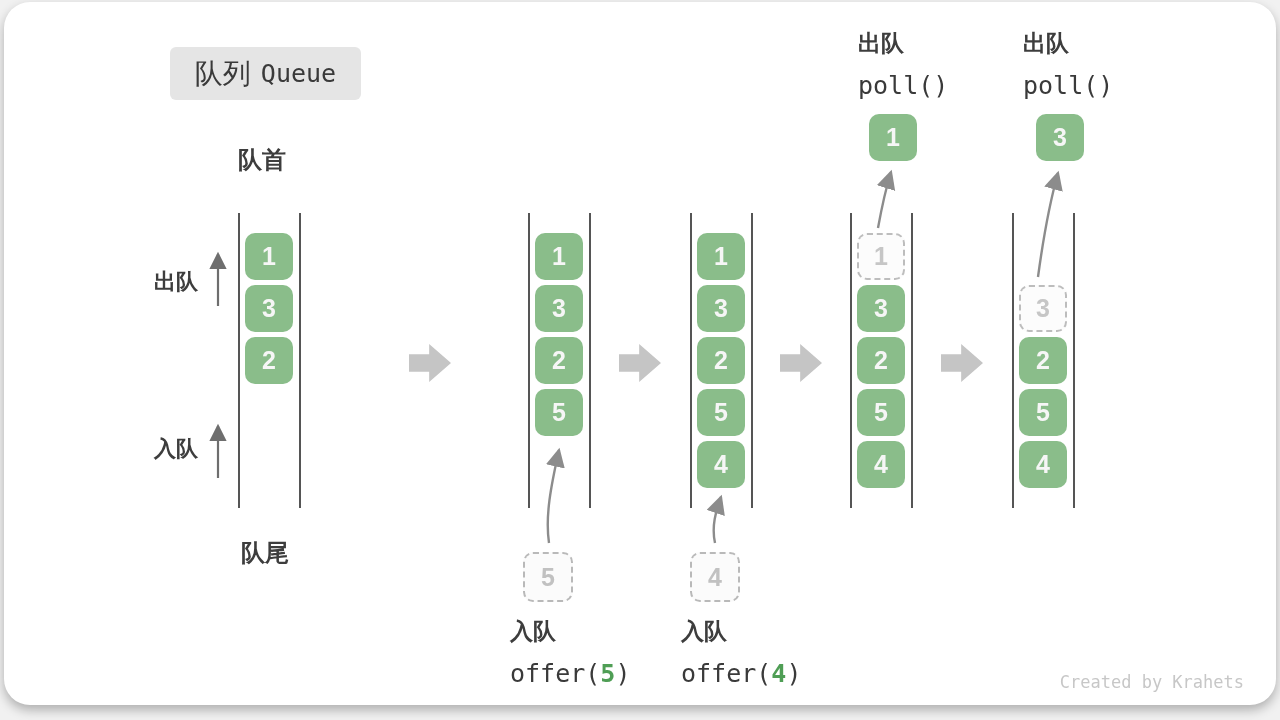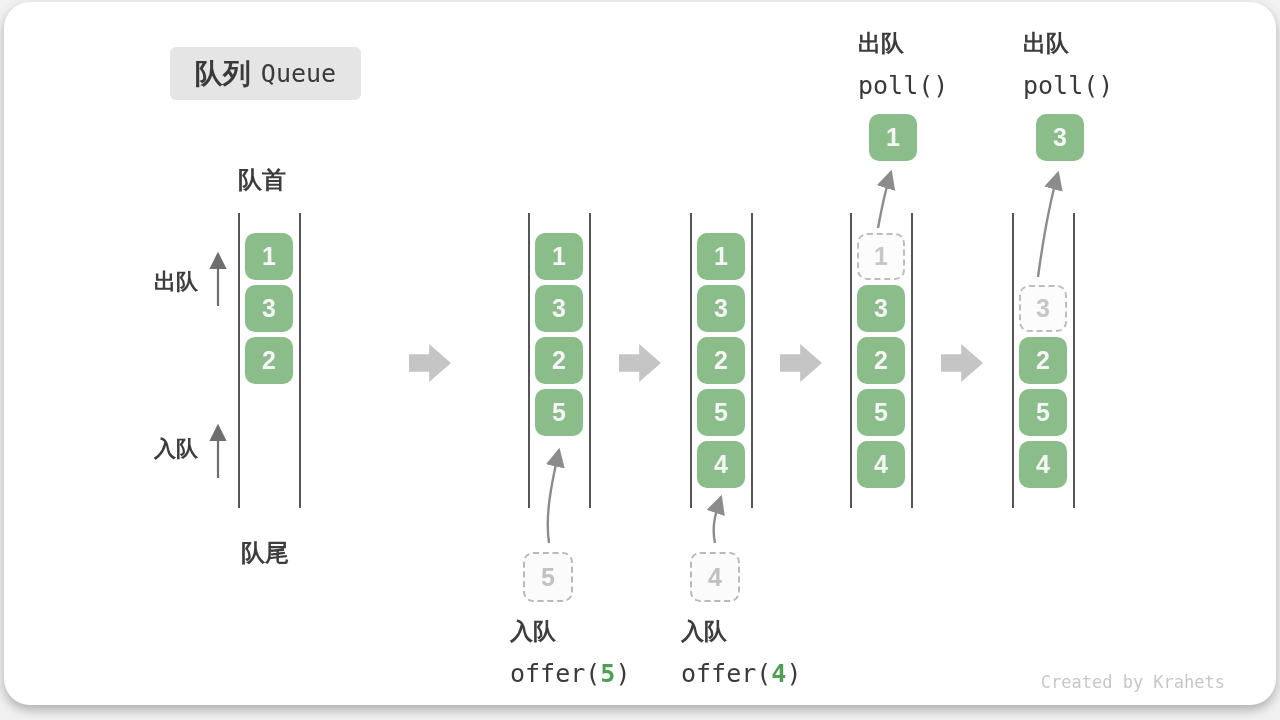--- a/index.html
+++ b/index.html
@@ -16,21 +16,21 @@
     box-shadow:0 5px 11px rgba(0,0,0,0.28);
   }
   .stage { position:absolute; left:0; top:0; width:1280px; height:720px; }
 
   .title-box {
     position:absolute; left:170px; top:47px; width:191px; height:53px;
     background:#e5e5e5; border-radius:6px;
     display:flex; align-items:center; justify-content:center; gap:10px;
     color:#3a3a3a;
   }
-  .title-zh { font-size:28px; font-weight:700; }
+  .title-zh { font-size:28px; font-weight:400; }
   .title-en { font-family:"DejaVu Sans Mono", monospace; font-size:25px; }
 
   .cjk-label { position:absolute; color:#3d3d3d; font-weight:700; font-size:24px; white-space:nowrap; }
   .side-op   { position:absolute; color:#3d3d3d; font-weight:700; font-size:22px; white-space:nowrap; }
 
   .wall { position:absolute; width:1.5px; height:295px; top:213px; background:#555555; }
 
   .cell {
     position:absolute; width:48px; height:47px; border-radius:10px;
     background:#8abd8a; color:#f6f6f6;
@@ -52,37 +52,37 @@
     clip-path:polygon(0 27%, 48% 27%, 48% 0, 100% 50%, 48% 100%, 48% 73%, 0 73%);
   }
 
   .op-group { position:absolute; white-space:nowrap; }
   .op-zh   { display:block; color:#3d3d3d; font-weight:700; font-size:23px; }
   .op-code { display:block; margin-top:12px; color:#3a3a3a;
              font-family:"DejaVu Sans Mono", monospace; font-size:25px; }
   .arg-green { color:#4f9e55; font-weight:700; }
 
   .footer {
-    position:absolute; right:55px; top:672px;
+    position:absolute; right:36px; top:672px;
     color:#c7c7c7; font-family:"DejaVu Sans Mono", monospace; font-size:17px;
   }
   svg.arrows { position:absolute; left:0; top:0; pointer-events:none; }
 </style>
 </head>
 <body>
 
 <div class="card"></div>
 <div class="stage">
 
   <div class="title-box">
     <span class="title-zh">队列</span>
     <span class="title-en">Queue</span>
   </div>
 
-  <div class="cjk-label" style="left:238px; top:164px;">队首</div>
+  <div class="cjk-label" style="left:238px; top:144px;">队首</div>
   <div class="cjk-label" style="left:241px; top:537px;">队尾</div>
   <div class="side-op" style="left:154px; top:267px;">出队</div>
   <div class="side-op" style="left:154px; top:434px;">入队</div>
 
   <div class="wall" style="left:238px;"></div>
   <div class="wall" style="left:299px;"></div>
   <div class="wall" style="left:528px;"></div>
   <div class="wall" style="left:589px;"></div>
   <div class="wall" style="left:690px;"></div>
   <div class="wall" style="left:751px;"></div>

